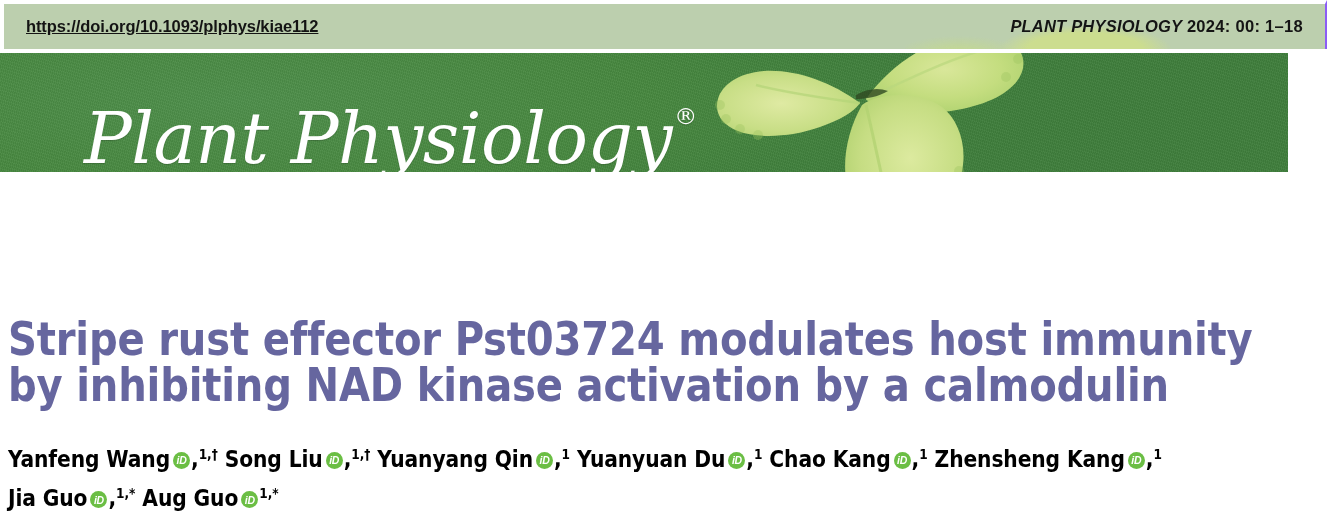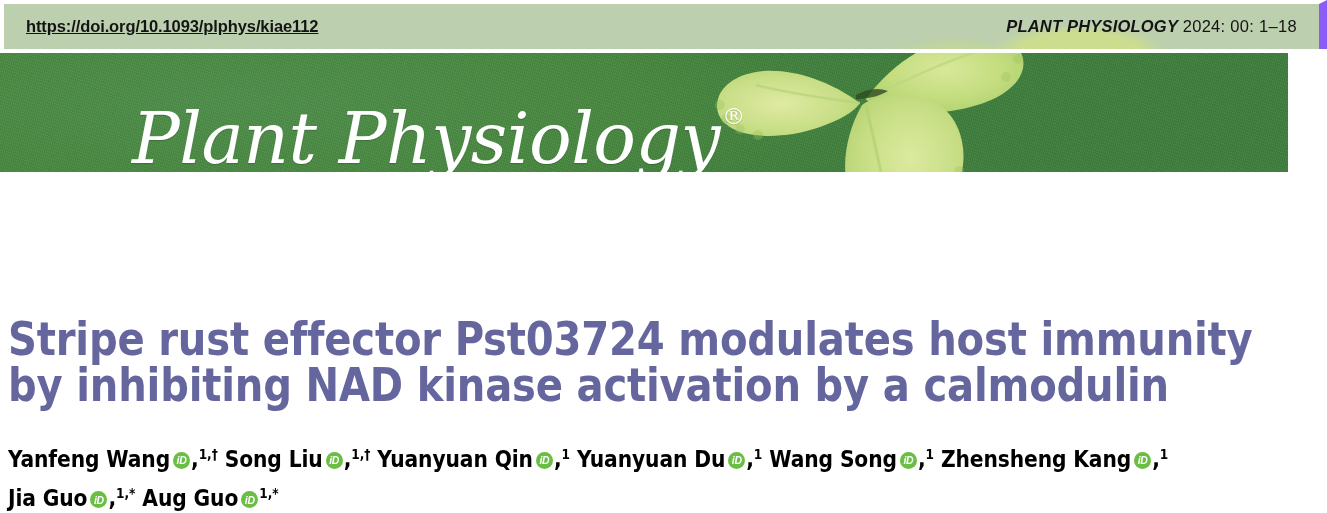--- a/index.html
+++ b/index.html
@@ -20,21 +20,21 @@
 
   
   .runninghead {
     position: absolute;
     left: 0; top: 0;
     width: 1327px;
     height: 49px;
     background: #bccfae;
     border-top: 4px solid #ffffff;
     border-left: 4px solid #ffffff;
-    border-right: 8px solid #8b5cf6;
+    border-right: 2px solid #8b5cf6;
     overflow: hidden;
   }
   .runninghead .rh-inner {
     position: relative;
     width: 100%;
     height: 100%;
   }
   
   .rh-leafbleed {
     position: absolute;
@@ -59,21 +59,21 @@
     right: 22px; top: 13px;
     font-size: 16.5px;
     font-weight: 700;
     font-style: italic;
     color: #141414;
     white-space: nowrap;
   }
   .journal-ref .jr-name { letter-spacing: 0.2px; }
   .journal-ref .jr-cite {
     font-style: normal;
-    font-weight: 400;
+    font-weight: 700;
     letter-spacing: 0.3px;
   }
 
   
   .masthead {
     position: absolute;
     left: 0; top: 53px;
     width: 1288px;
     height: 119px;
     background:
@@ -98,21 +98,20 @@
     font-family: "DejaVu Serif", "Liberation Serif", serif;
     font-style: italic;
     font-weight: 400;
     font-size: 71px;
     line-height: 1;
     color: #ffffff;
     letter-spacing: -0.5px;
     white-space: nowrap;
     z-index: 4;
     text-shadow: 0 1px 1px rgba(0,0,0,0.18);
-    margin-left: 48px;
   }
   .masthead-title .reg {
     font-size: 23px;
     font-style: normal;
     vertical-align: super;
     position: relative;
     top: -14px;
     left: 2px;
   }
 
@@ -272,23 +271,23 @@
 
   <h1 class="article-title">
     <span class="tline">Stripe rust effector Pst03724 modulates host immunity</span>
     <span class="tline">by inhibiting NAD kinase activation by a calmodulin</span>
   </h1>
 
   <div class="authors">
     <span class="aline">
       <span><span class="author-name">Yanfeng Wang</span><span class="orcid" style="background: rgb(107, 190, 68);"></span><span class="comma">,</span><span class="sup">1,†</span></span>
       <span><span class="author-name">Song Liu</span><span class="orcid" style="background: rgb(107, 190, 68);"></span><span class="comma">,</span><span class="sup">1,†</span></span>
-      <span><span class="author-name">Yuanyuan Qin</span><span class="orcid" style="background: rgb(107, 190, 68);"></span><span class="comma">,</span><span class="sup">1</span></span>
+      <span><span class="author-name">Yuanyang Qin</span><span class="orcid" style="background: rgb(107, 190, 68);"></span><span class="comma">,</span><span class="sup">1</span></span>
       <span><span class="author-name">Yuanyuan Du</span><span class="orcid" style="background: rgb(107, 190, 68);"></span><span class="comma">,</span><span class="sup">1</span></span>
-      <span><span class="author-name">Wang Song</span><span class="orcid" style="background: rgb(107, 190, 68);"></span><span class="comma">,</span><span class="sup">1</span></span>
+      <span><span class="author-name">Chao Kang</span><span class="orcid" style="background: rgb(107, 190, 68);"></span><span class="comma">,</span><span class="sup">1</span></span>
       <span><span class="author-name">Zhensheng Kang</span><span class="orcid" style="background: rgb(107, 190, 68);"></span><span class="comma">,</span><span class="sup">1</span></span>
     </span>
     <span class="aline">
       <span><span class="author-name">Jia Guo</span><span class="orcid" style="background: rgb(107, 190, 68);"></span><span class="comma">,</span><span class="sup">1,*</span></span>
       <span><span class="author-name">Aug Guo</span><span class="orcid" style="background: rgb(107, 190, 68);"></span><span class="sup">1,*</span></span>
     </span>
   </div>
 
 </div>
 

